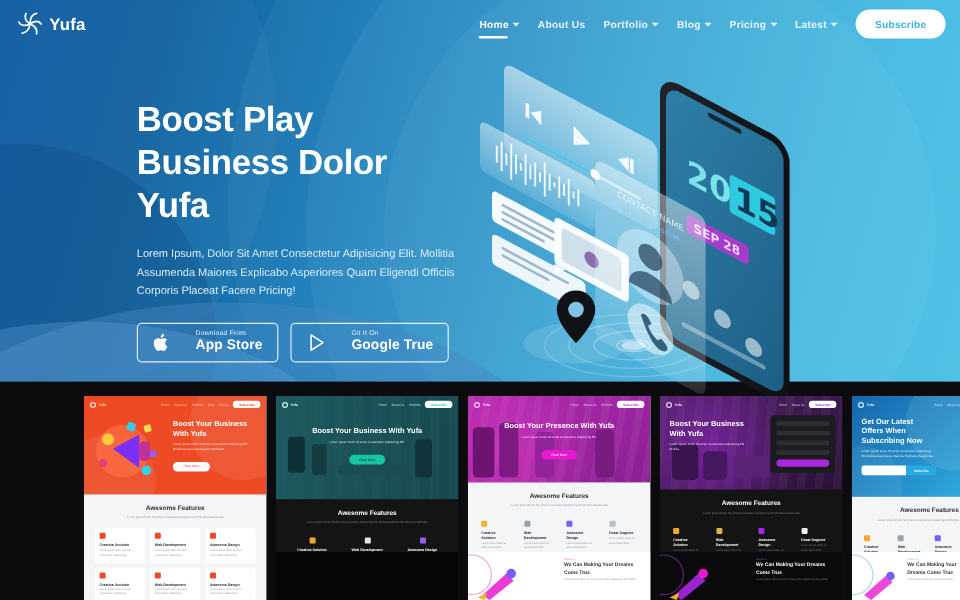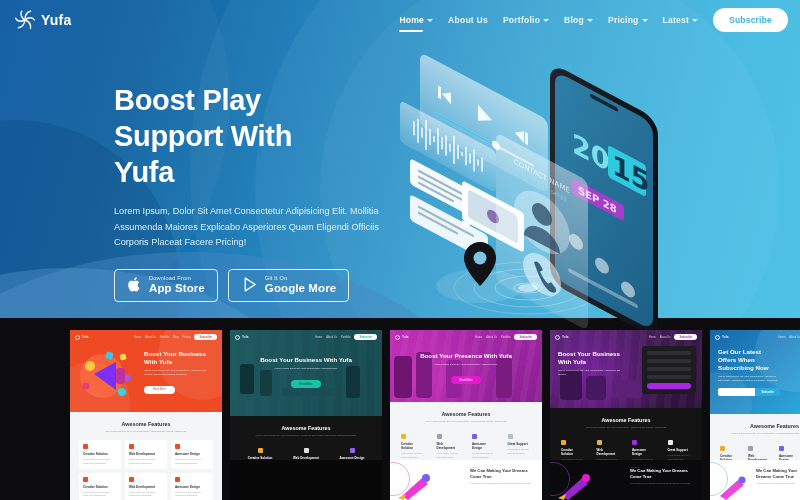--- a/index.html
+++ b/index.html
@@ -43,21 +43,21 @@
   .caret { width:0;height:0;border-left:3px solid transparent;border-right:3px solid transparent;
            border-top:3.4px solid rgba(255,255,255,.85); margin-top:1px; }
   .subscribe { background:#ffffff; color:#3bb5e0; font-size:8.5px; font-weight:bold;
                padding:7px 16px; border:none; border-radius:14px; cursor:pointer; letter-spacing:.2px; }
 
   
   .copy { position:absolute; left:114px; top:82px; width:300px; z-index:20; }
   .h1 { color:#ffffff; font-size:29px; line-height:36px; font-weight:bold; letter-spacing:-.3px; }
   .lead { color:#dcedf8; font-size:9.2px; line-height:15.5px; margin-top:14px; width:268px; }
   .cta-row { display:flex; gap:10px; margin-top:18px; }
-  .store-btn { display:flex; gap:7px; border:1.3px solid rgba(255,255,255,.85);
+  .store-btn { display:flex; align-items:center; gap:21px; border:1.3px solid rgba(255,255,255,.85);
                border-radius:4px; padding:6px 12px; cursor:pointer; background:transparent; }
   .store-txt { display:flex; flex-direction:column; line-height:1; }
   .store-top { color:#e6f3fb; font-size:5.6px; letter-spacing:.2px; margin-bottom:2px; }
   .store-big { color:#ffffff; font-size:11.5px; font-weight:bold; letter-spacing:.1px; }
 
   
   .illo { position:absolute; left:400px; top:40px; width:360px; height:290px; z-index:15; }
 
   
   .darkstrip { position:absolute; left:0; top:318px; width:800px; height:182px; background:#0c0c0e; }
@@ -276,21 +276,21 @@
           <span>Latest</span>
           <i class="caret"></i>
         </div>
         <button class="subscribe">Subscribe</button>
       </nav>
     </div>
 
     <div class="copy">
       <h1 class="h1">
         <span>Boost Play</span><br>
-        <span>Support With</span><br>
+        <span>Business Dolor</span><br>
         <span>Yufa</span>
       </h1>
       <p class="lead">Lorem Ipsum, Dolor Sit Amet Consectetur Adipisicing Elit. Mollitia Assumenda Maiores Explicabo Asperiores Quam Eligendi Officiis Corporis Placeat Facere Pricing!</p>
 
       <div class="cta-row">
         <div class="store-btn">
           <svg width="15" height="17" viewBox="0 0 24 28">
             <path fill="#ffffff" d="M17.2 14.8c0-3 2.4-4.4 2.5-4.5-1.4-2-3.5-2.3-4.2-2.3-1.8-.2-3.5 1-4.4 1-0.9 0-2.3-1-3.8-1-2 0-3.8 1.1-4.8 2.9-2 3.5-.5 8.8 1.5 11.7 1 1.4 2.1 3 3.6 2.9 1.4-.1 2-.9 3.7-.9s2.2.9 3.8.9c1.6 0 2.5-1.4 3.5-2.8 1.1-1.6 1.5-3.2 1.6-3.3-.1 0-3-1.2-3-4.6z"></path>
             <path fill="#ffffff" d="M14.5 5.6c.8-1 1.3-2.3 1.2-3.6-1.2 0-2.6.8-3.4 1.7-.7.8-1.4 2.2-1.2 3.5 1.3.1 2.6-.7 3.4-1.6z"></path>
           </svg>
@@ -299,21 +299,21 @@
             <span class="store-big">App Store</span>
           </div>
         </div>
 
         <div class="store-btn">
           <svg width="17" height="17" viewBox="0 0 24 24">
             <path fill="none" stroke="#ffffff" stroke-width="1.8" stroke-linejoin="round" d="M6 3 L20 12 L6 21 Z"></path>
           </svg>
           <div class="store-txt">
             <span class="store-top">Git It On</span>
-            <span class="store-big">Google More</span>
+            <span class="store-big">Google True</span>
           </div>
         </div>
       </div>
     </div>
   </div>
 
   <div class="darkstrip"></div>
 
   <div class="thumbs">
 

